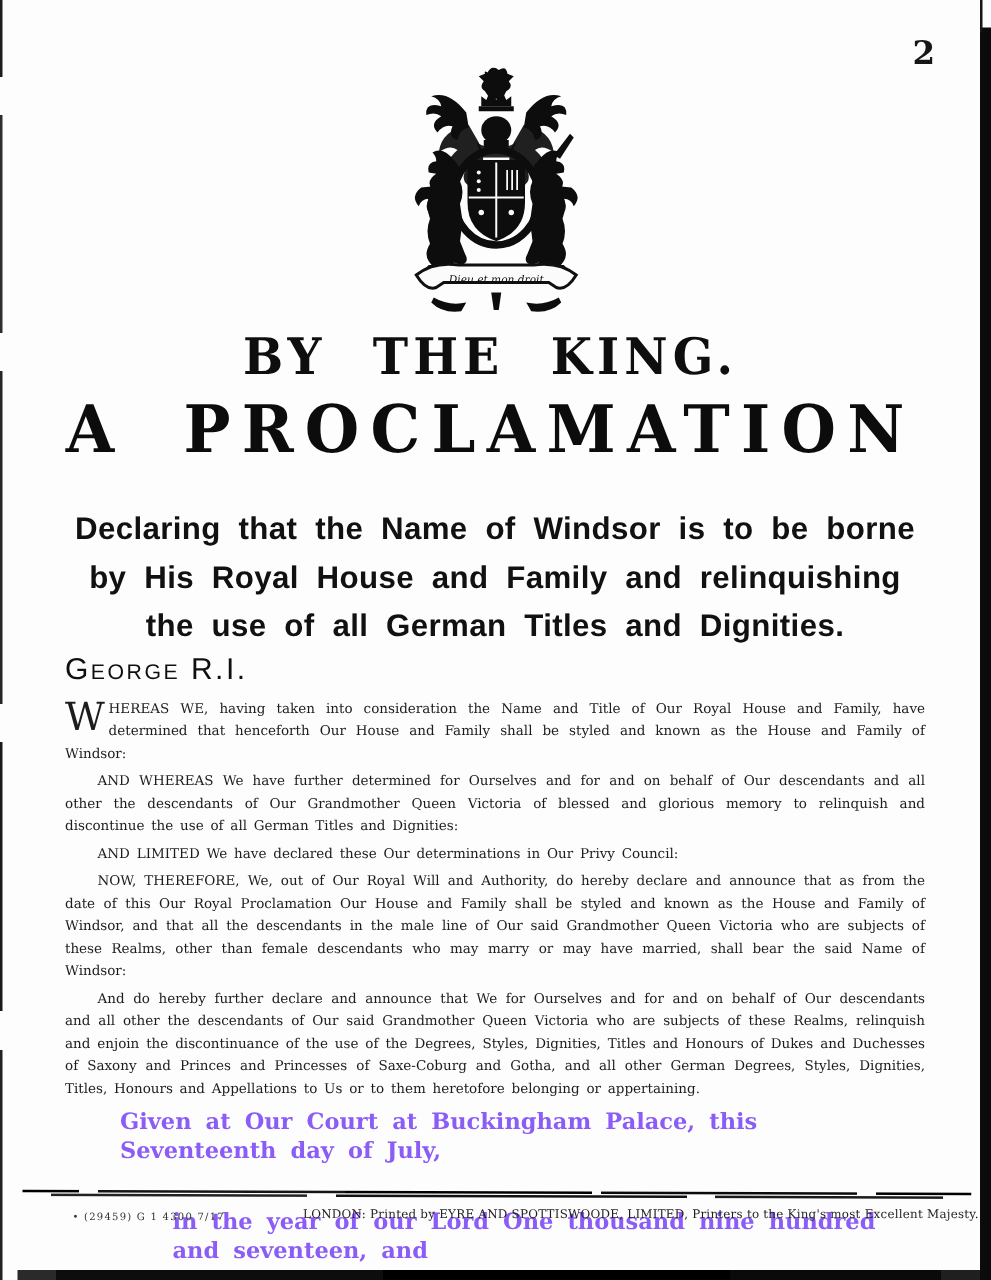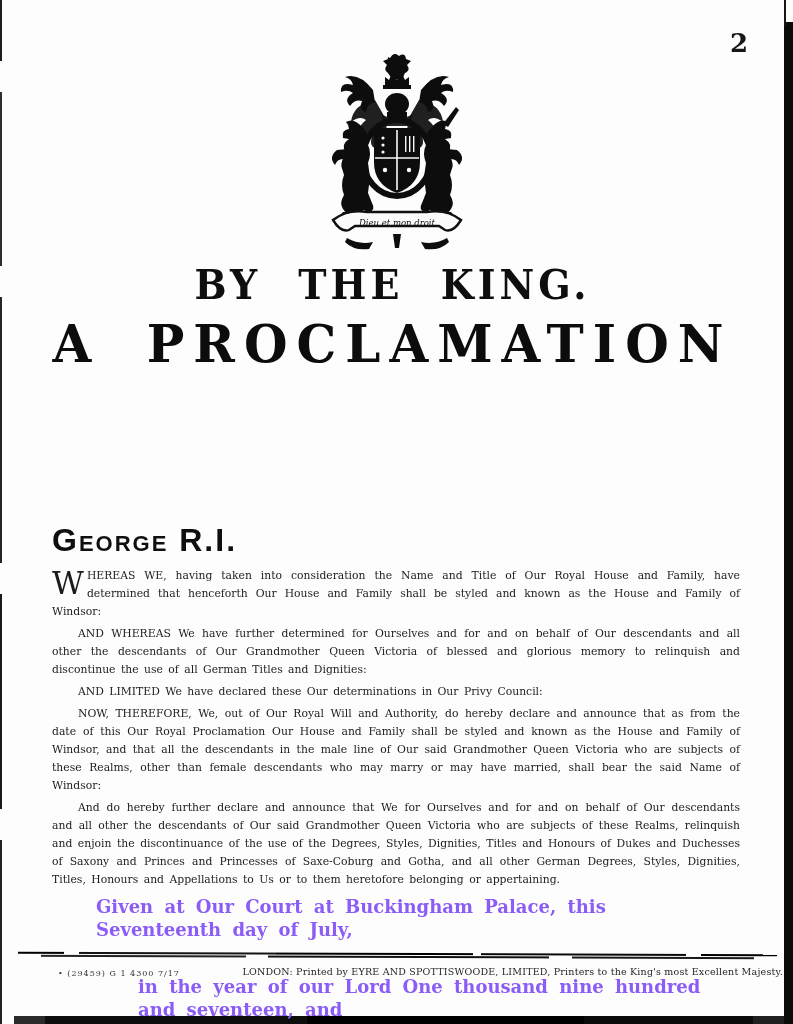--- a/index.html
+++ b/index.html
@@ -64,21 +64,21 @@
     font-size:25px; font-weight:bold;
     line-height:39px; text-align:center;
     word-spacing:7px; letter-spacing:0.3px;
     color:#111;
   }
   
   .column { position:absolute; top:522px; left:52px; width:688px; }
   .signature {
     font-family:"Liberation Sans", sans-serif;
     font-variant:small-caps;
-    font-weight:bold; font-size:32px; letter-spacing:2px;
+    font-weight:normal; font-size:24px; letter-spacing:2px;
     color:#0f0f0f;
   }
   .body-text { margin-top:8px; font-size:10.8px; line-height:18px; color:#1c1c1c; }
   .body-text p { text-align:justify; word-spacing:2px; margin-bottom:4px; }
   .body-text p.ind { text-indent:26px; }
   .dropcap {
     float:left; font-size:31px; line-height:30px;
     padding:1px 3px 0 0; font-weight:normal;
   }
   .dated { margin-top:7px; font-size:18px; font-weight:bold; line-height:22.5px; word-spacing:5px; color:#8b5cf6; }
@@ -174,20 +174,25 @@
       </g>
 
       <path d="M16 166 q14 -11 34 -8 h60 q20 -3 34 8 q-8 13 -16 10 l-6 -4 h-84 l-6 4 q-8 3 -16 -10 z" fill="#fbfbfb" stroke="#101010" stroke-width="2.4"></path>
       <text x="80" y="172" font-size="8.5" text-anchor="middle" fill="#0d0d0d" font-family="DejaVu Serif, serif" font-style="italic">Dieu et mon droit</text>
     </svg>
   </div>
 
   <div class="h-btk">BY THE KING.</div>
   <div class="h-proc">A PROCLAMATION</div>
 
+  <div class="subtitle">
+    <div>Declaring that the Name of Windsor is to be borne</div>
+    <div>by His Royal House and Family and relinquishing</div>
+    <div>the use of all German Titles and Dignities.</div>
+  </div>
 
   <div class="column">
     <div class="signature">George R.I.</div>
 
     <div class="body-text">
       <p><span class="dropcap">W</span><span>HEREAS WE, having taken into consideration the Name and Title of Our Royal House and Family, have determined that henceforth Our House and Family shall be styled and known as the House and Family of Windsor:</span></p>
       <p class="ind"><span>AND WHEREAS We have further determined for Ourselves and for and on behalf of Our descendants and all other the descendants of Our Grandmother Queen Victoria of blessed and glorious memory to relinquish and discontinue the use of all German Titles and Dignities:</span></p>
       <p class="ind"><span>AND LIMITED We have declared these Our determinations in Our Privy Council:</span></p>
       <p class="ind"><span>NOW, THEREFORE, We, out of Our Royal Will and Authority, do hereby declare and announce that as from the date of this Our Royal Proclamation Our House and Family shall be styled and known as the House and Family of Windsor, and that all the descendants in the male line of Our said Grandmother Queen Victoria who are subjects of these Realms, other than female descendants who may marry or may have married, shall bear the said Name of Windsor:</span></p>
       <p class="ind"><span>And do hereby further declare and announce that We for Ourselves and for and on behalf of Our descendants and all other the descendants of Our said Grandmother Queen Victoria who are subjects of these Realms, relinquish and enjoin the discontinuance of the use of the Degrees, Styles, Dignities, Titles and Honours of Dukes and Duchesses of Saxony and Princes and Princesses of Saxe-Coburg and Gotha, and all other German Degrees, Styles, Dignities, Titles, Honours and Appellations to Us or to them heretofore belonging or appertaining.</span></p>

